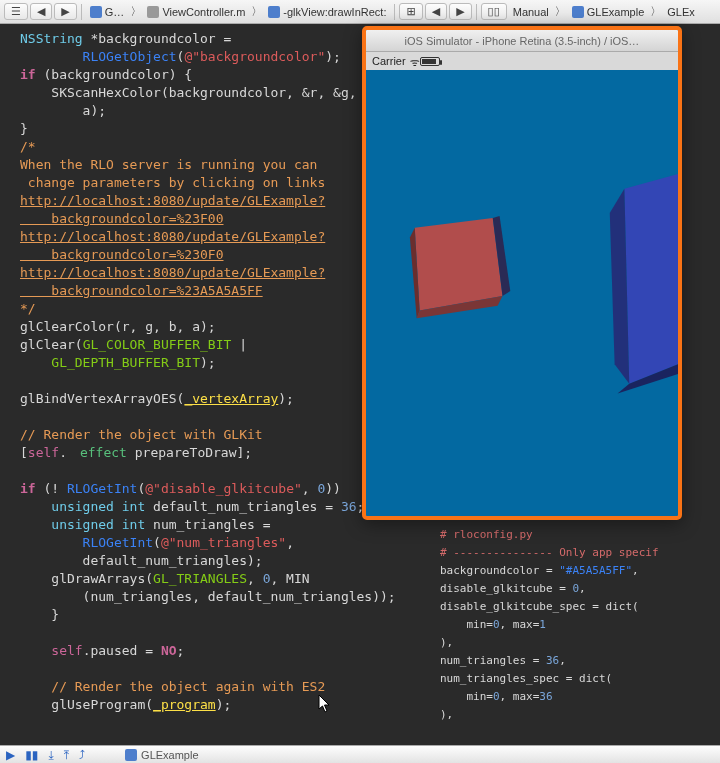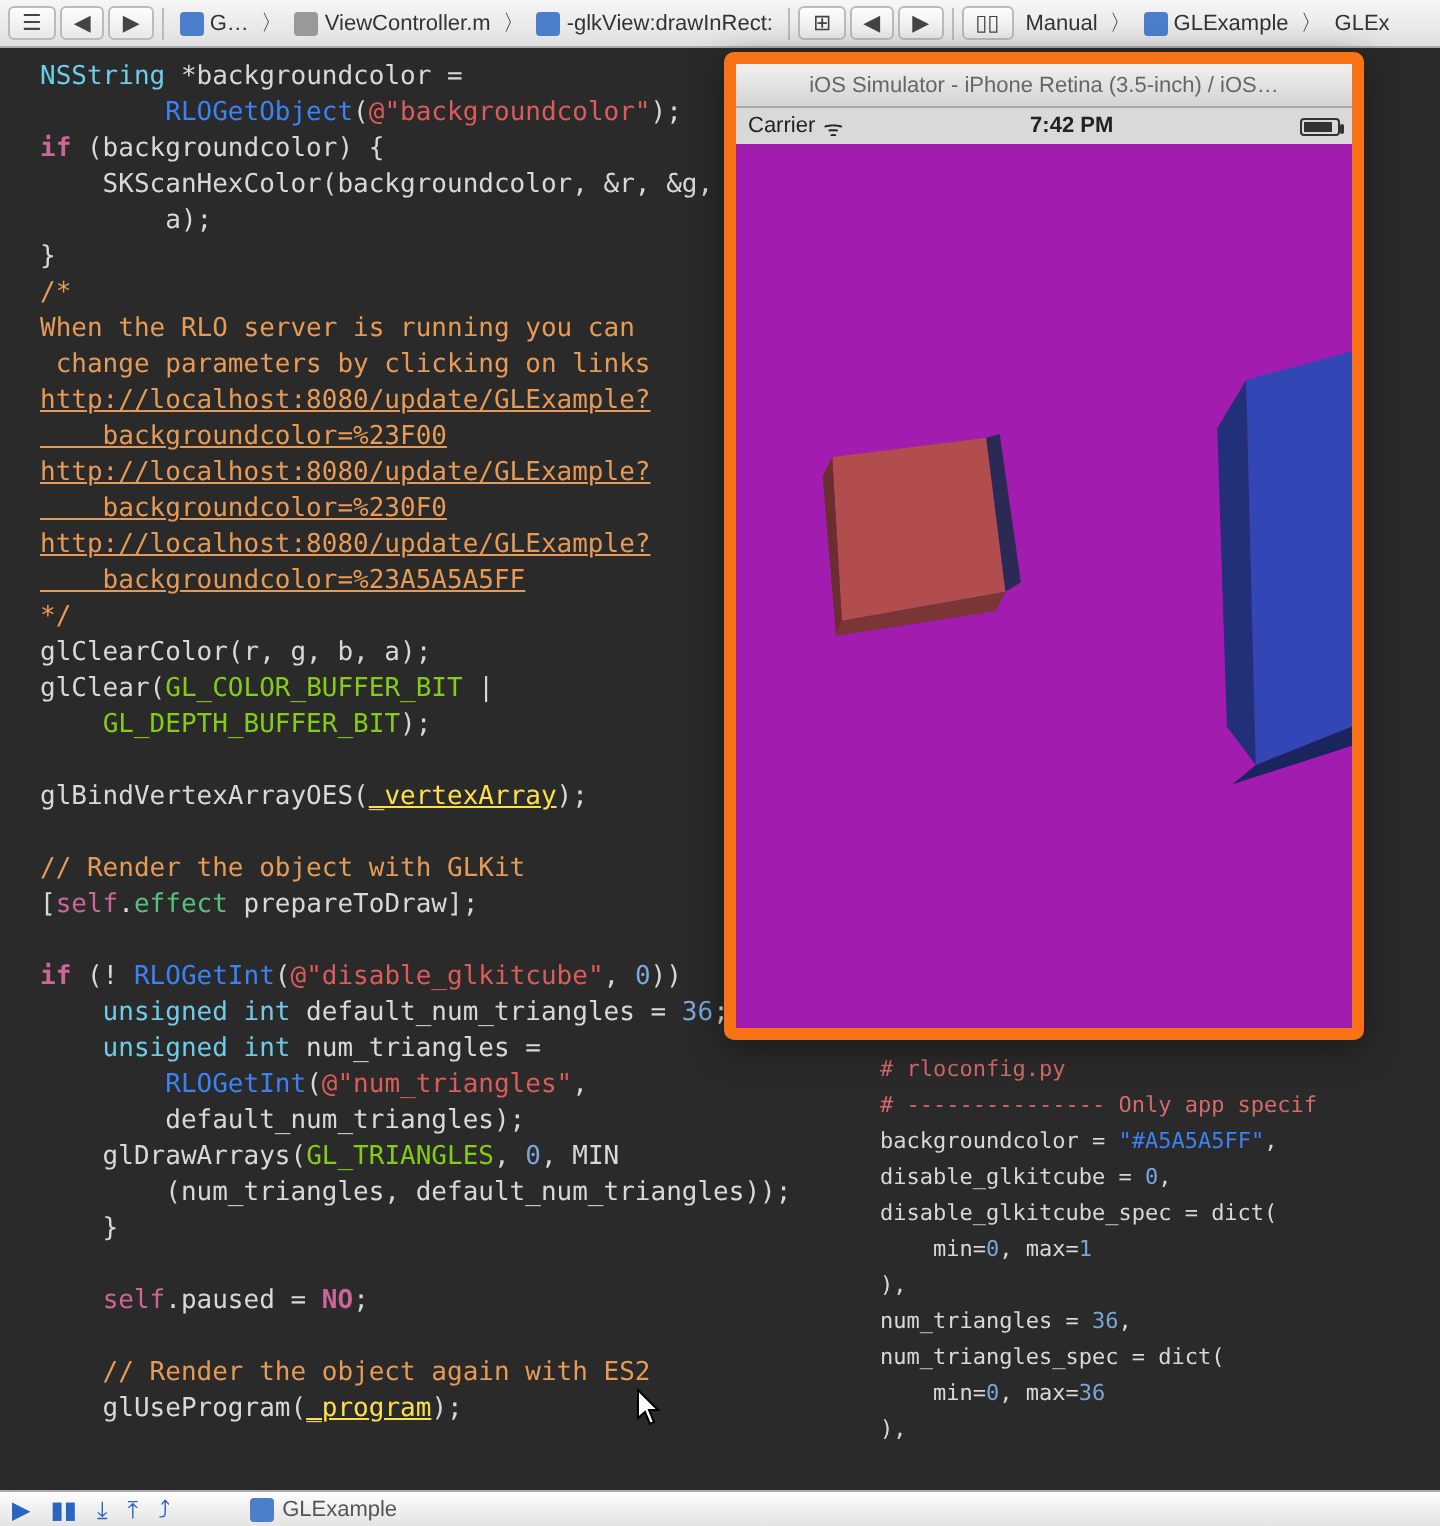--- a/index.html
+++ b/index.html
@@ -71,22 +71,22 @@
   white-space:pre;
   line-height:18px;
   font-size:11px;
 }
 
 
 .sim {
   position:absolute;
   top:26px; left:362px;
   width:320px; height:494px;
-  background:#a21caf;
-  border:6px solid #f97316;
+  background:#0369a1;
+  border:4px solid #f97316;
   border-radius:5px;
   box-shadow:0 4px 18px rgba(0,0,0,.4);
   overflow:hidden;
   font-family:-apple-system,"Helvetica Neue",sans-serif;
   z-index:50;
 }
 .sim-title {
   height:22px;
   background:linear-gradient(#f0f0f0,#d4d4d4);
   text-align:center;
@@ -120,21 +120,21 @@
 
 .k-type{ color:#6fcce9; } 
 .k-kw  { color:#cc6699;font-weight:bold; }
 .k-func{ color:#3b82f6; }
 .k-str { color:#dc5b5b; }
 .k-num { color:#7aa6da; }
 .k-const{ color:#84cc16; }
 .k-comment{ color:#e69a55; }
 .k-link{ color:#e69a55; text-decoration:underline; }
 .k-self{ color:#cc6699; }
-.k-prop{ color:#58c07c; }
+.k-prop{ color:#58c07c;margin-left:13px; }
 .k-ivar{ color:#fde047;text-decoration:underline; }
 .plain{ color:#d8d8d8;text-align:center; }
 .red-kw{color:#d46a6a;}
 
 
 .bottombar{
   position:absolute; left:0; right:0; bottom:0; height:18px;
   background:linear-gradient(#fdfdfd,#e3e3e3);
   border-top:1px solid #aaa;
   display:flex; align-items:center;
@@ -237,21 +237,20 @@
 <span class="plain">    min=</span><span class="k-num">0</span><span class="plain">, max=</span><span class="k-num">36</span>
 <span class="plain">),</span></div>
   </div>
 </div>
 
 <div class="sim">
   <div class="sim-title">iOS Simulator - iPhone Retina (3.5-inch) / iOS…</div>
   <div class="sim-status">
     <span>Carrier</span>
     <span style="margin-left:4px">ᯤ</span>
-    <span class="center">7:42 PM</span>
     <span class="batt">
         <span class="fill"></span>
       </span>
   </div>
   <div class="sim-canvas">
     <svg width="100%" height="100%" viewBox="0 0 320 454">
 
       <g>
         <polygon points="50,160 130,150 140,230 55,245" fill="#b14d4c"></polygon>
         <polygon points="50,160 45,170 52,253 55,245" fill="#6a2e2e"></polygon>

